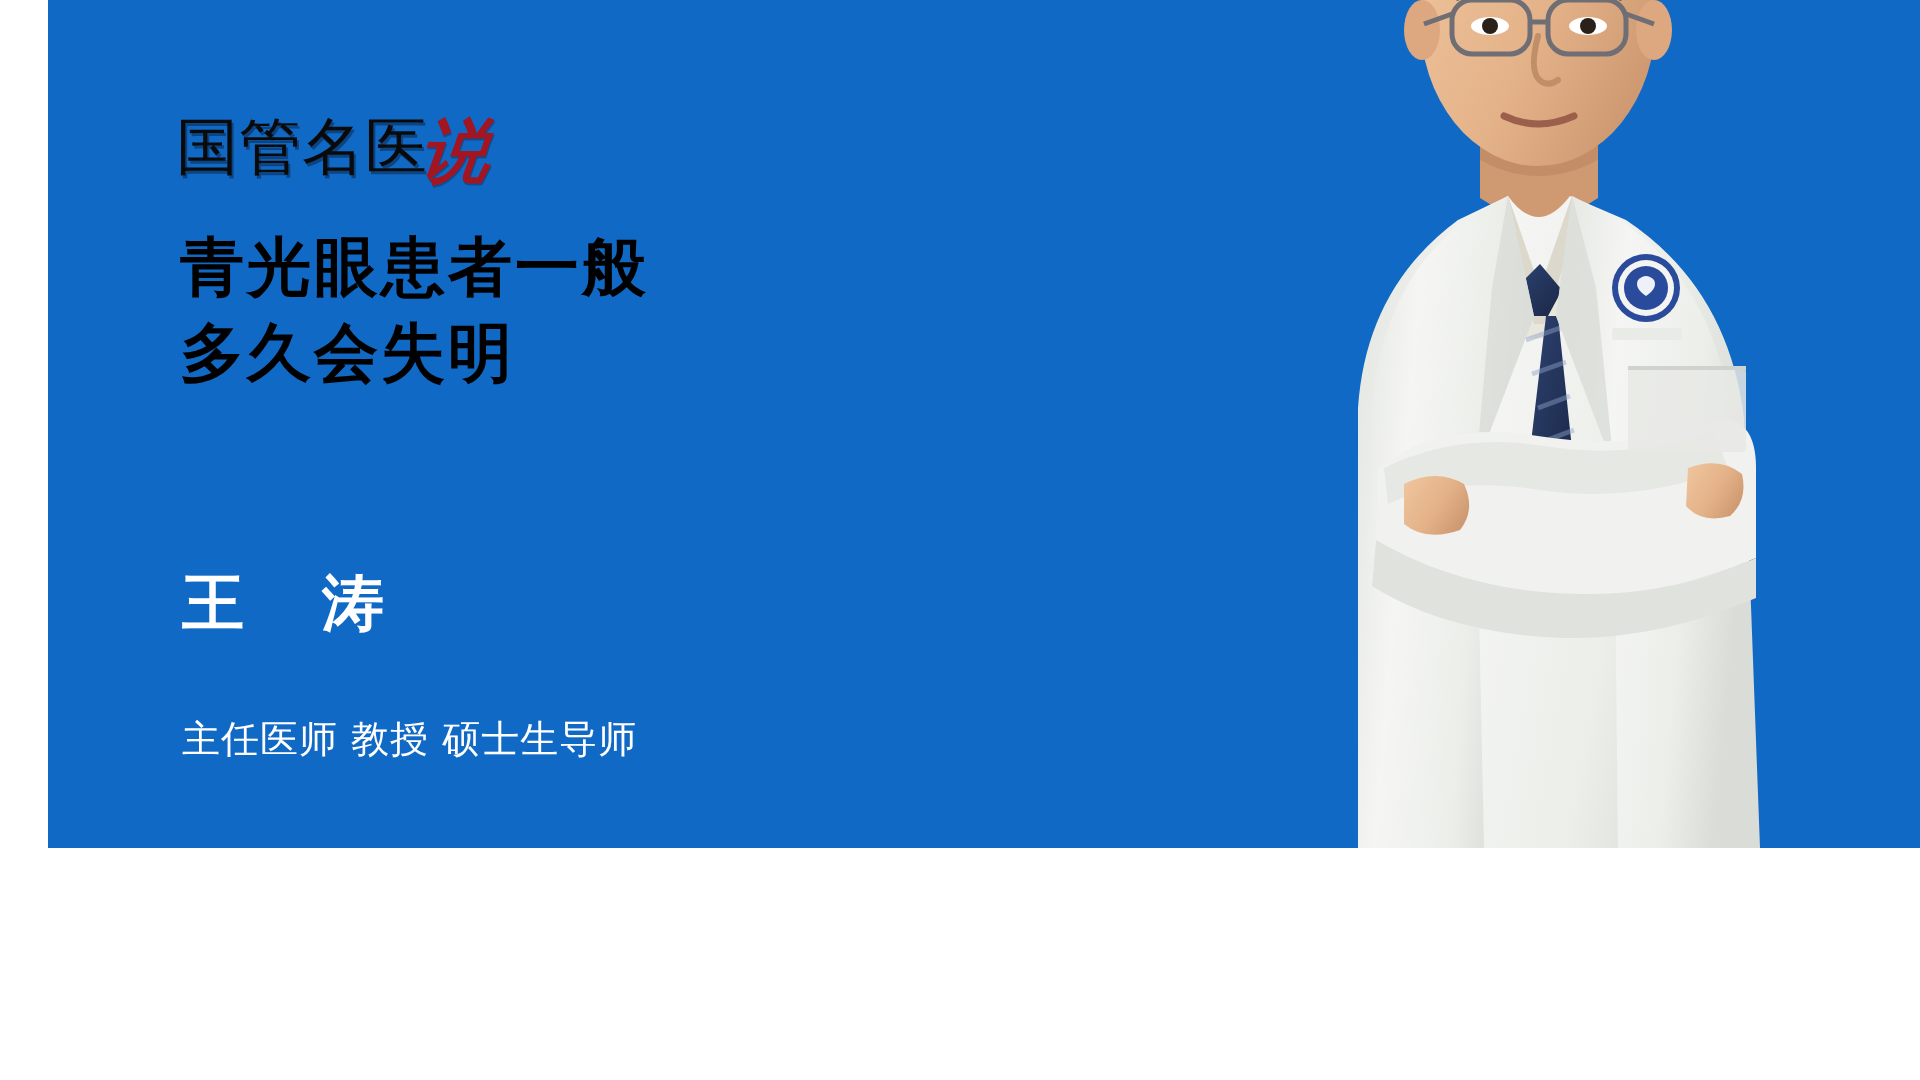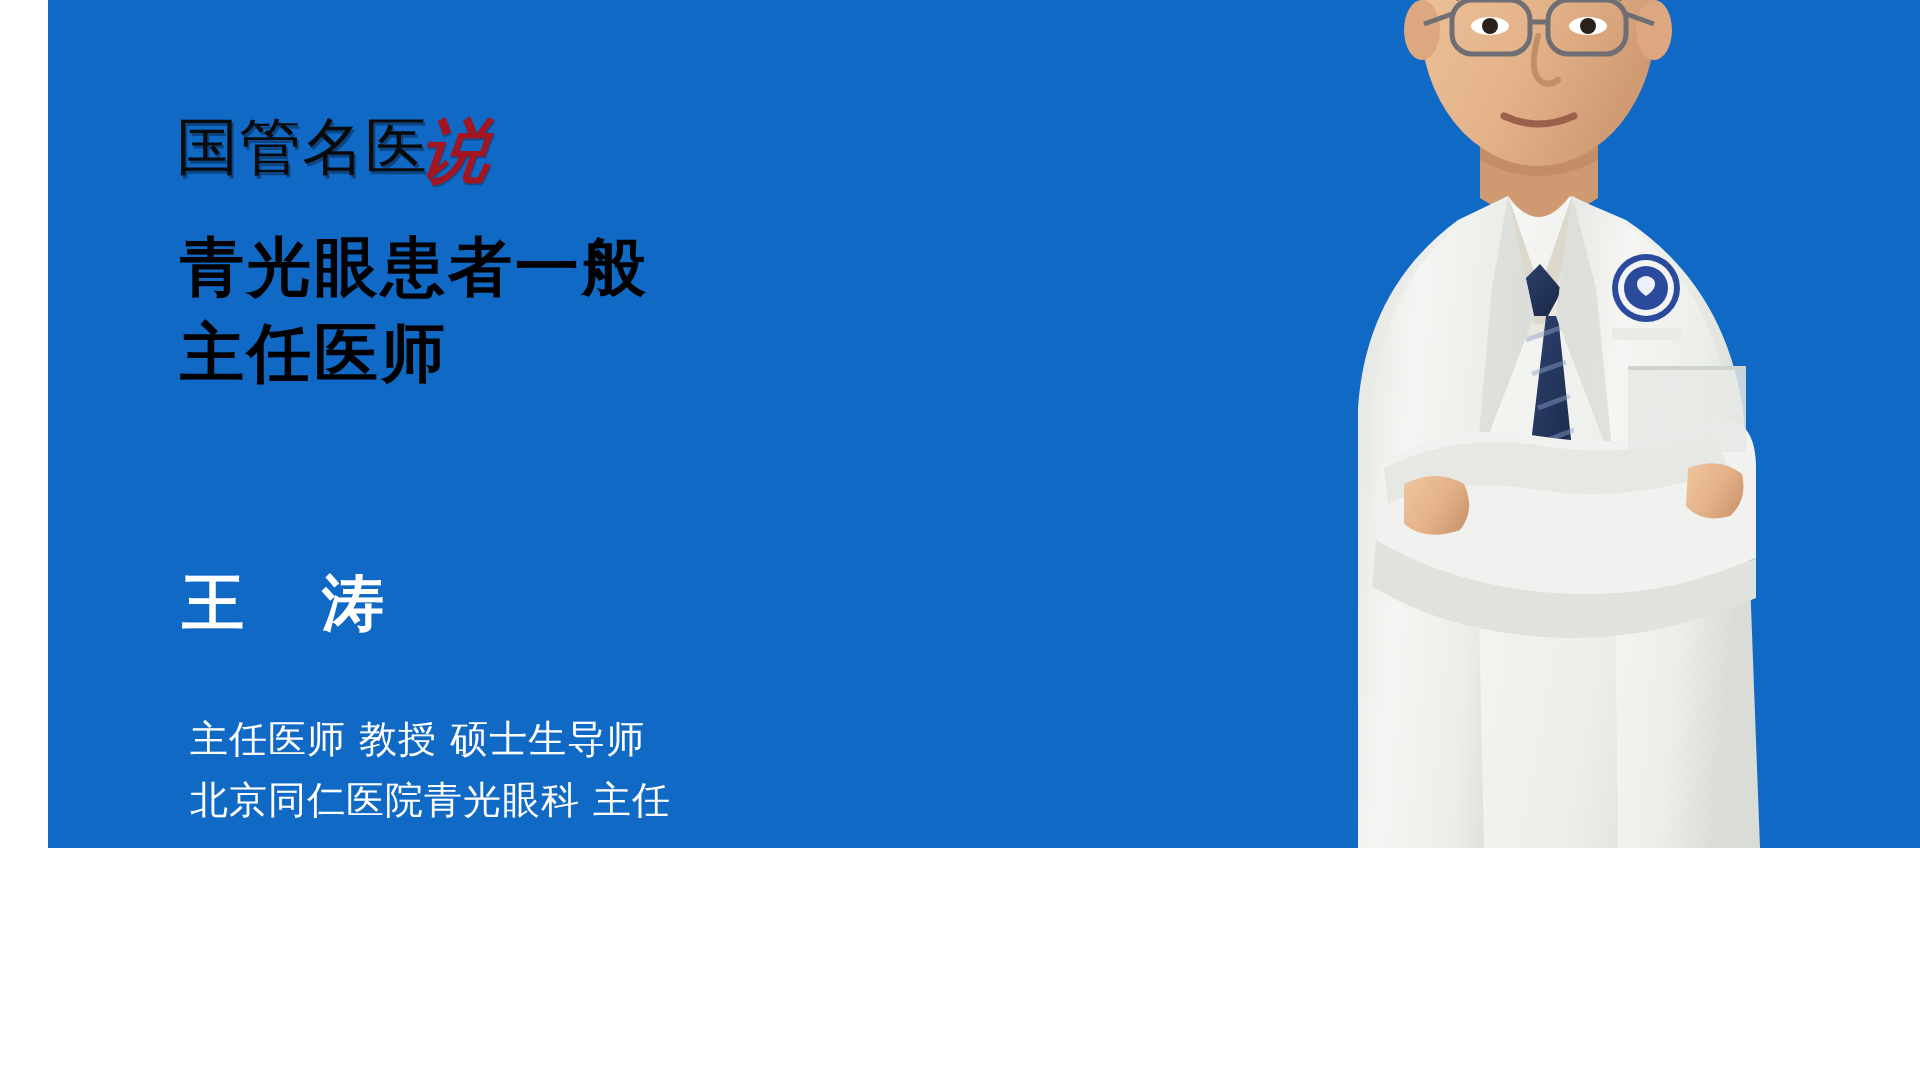--- a/index.html
+++ b/index.html
@@ -74,24 +74,24 @@
     font-weight:700;
     letter-spacing:8px;
     line-height:1;
     white-space:nowrap;
     text-align:right;
   }
 
   
   #credentials {
     position:absolute;
-    left:142px; top:718px;
+    left:134px; top:718px;
     display:flex;
     flex-direction:column;
-    gap:17px;
+    gap:33px;
   }
   .cred-line {
     color:#ffffff;
     font-family:"DejaVu Sans","Liberation Sans",sans-serif;
     font-size:38px;
     font-weight:400;
     line-height:1.15;
     letter-spacing:1px;
     white-space:nowrap;
   }
@@ -214,23 +214,22 @@
     </svg>
   </div>
 
   <div id="logo">
     <span id="logo-main" style="color: rgb(10, 10, 10);">国管名医</span>
     <span id="logo-accent" style="color: rgb(163, 22, 33);">说</span>
   </div>
 
   <div id="title-block">
     <div class="title-line">青光眼患者一般</div>
-    <div class="title-line">主任医师</div>
+    <div class="title-line">多久会失明</div>
   </div>
 
   <div id="doctor-name">王　涛</div>
 
   <div id="credentials">
     <div class="cred-line">主任医师  教授  硕士生导师</div>
-    <div class="cred-line">北京同仁医院青光眼科  主任</div>
   </div>
 
 </div>
 
 </body></html>

